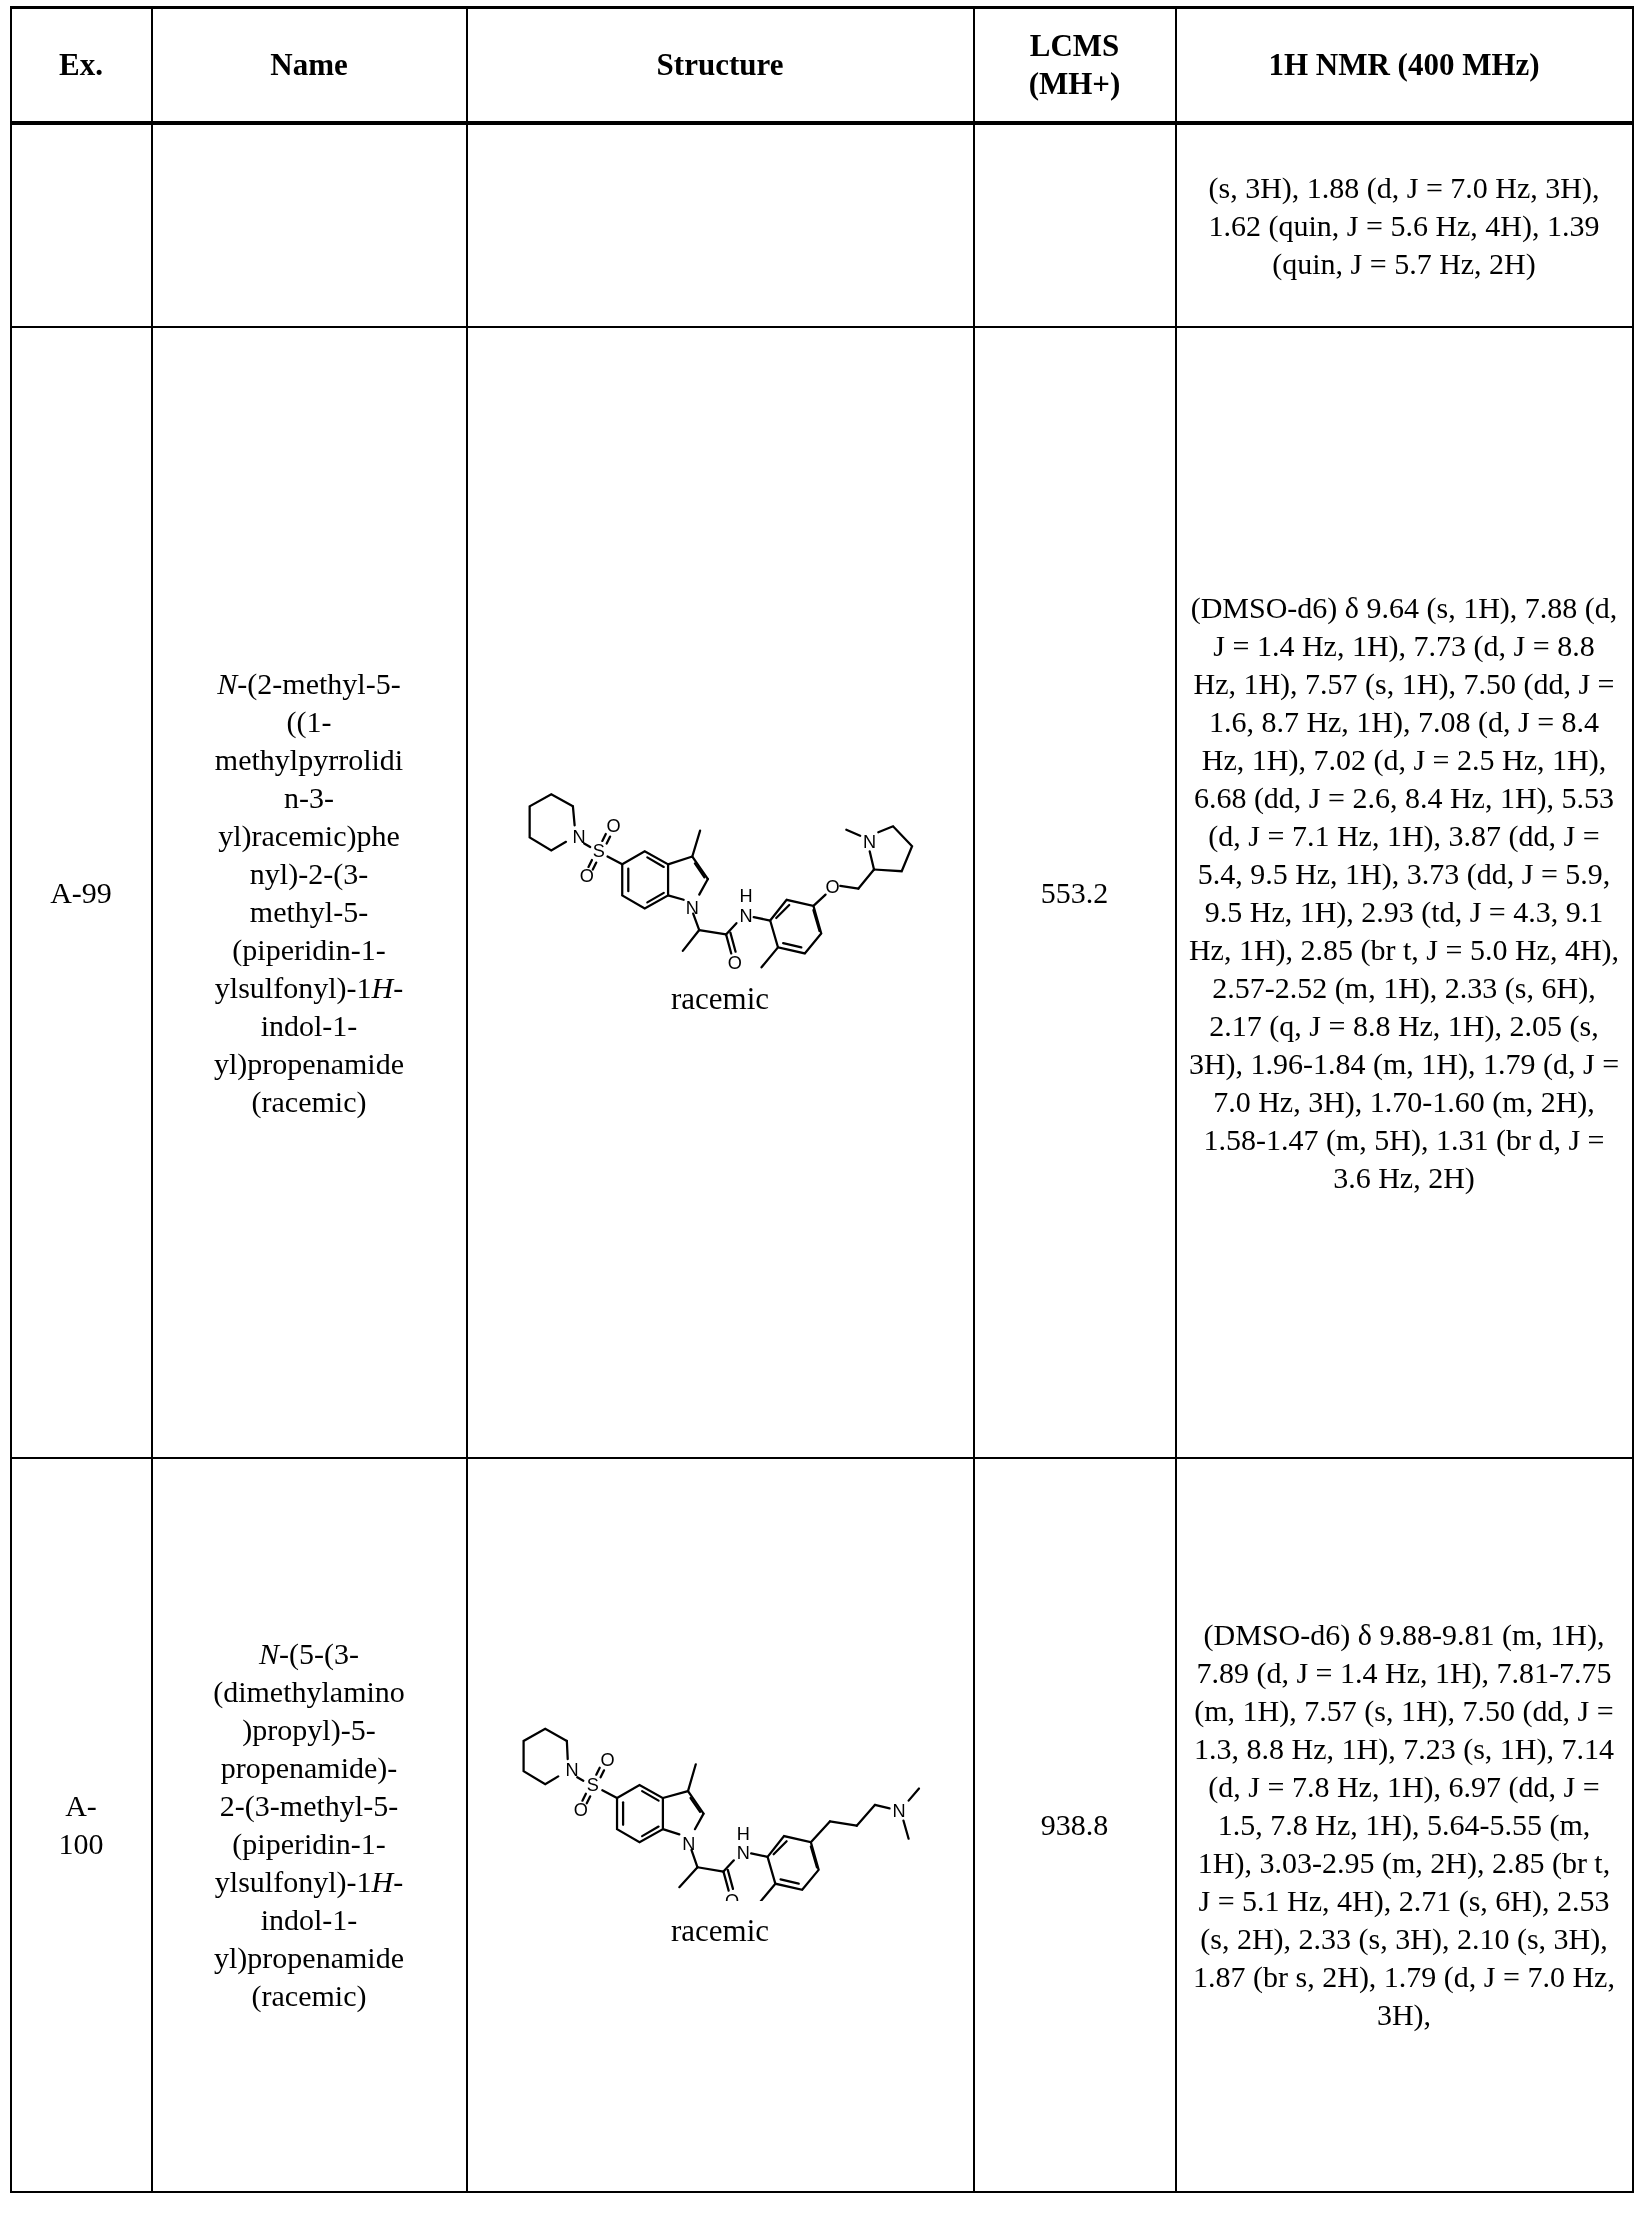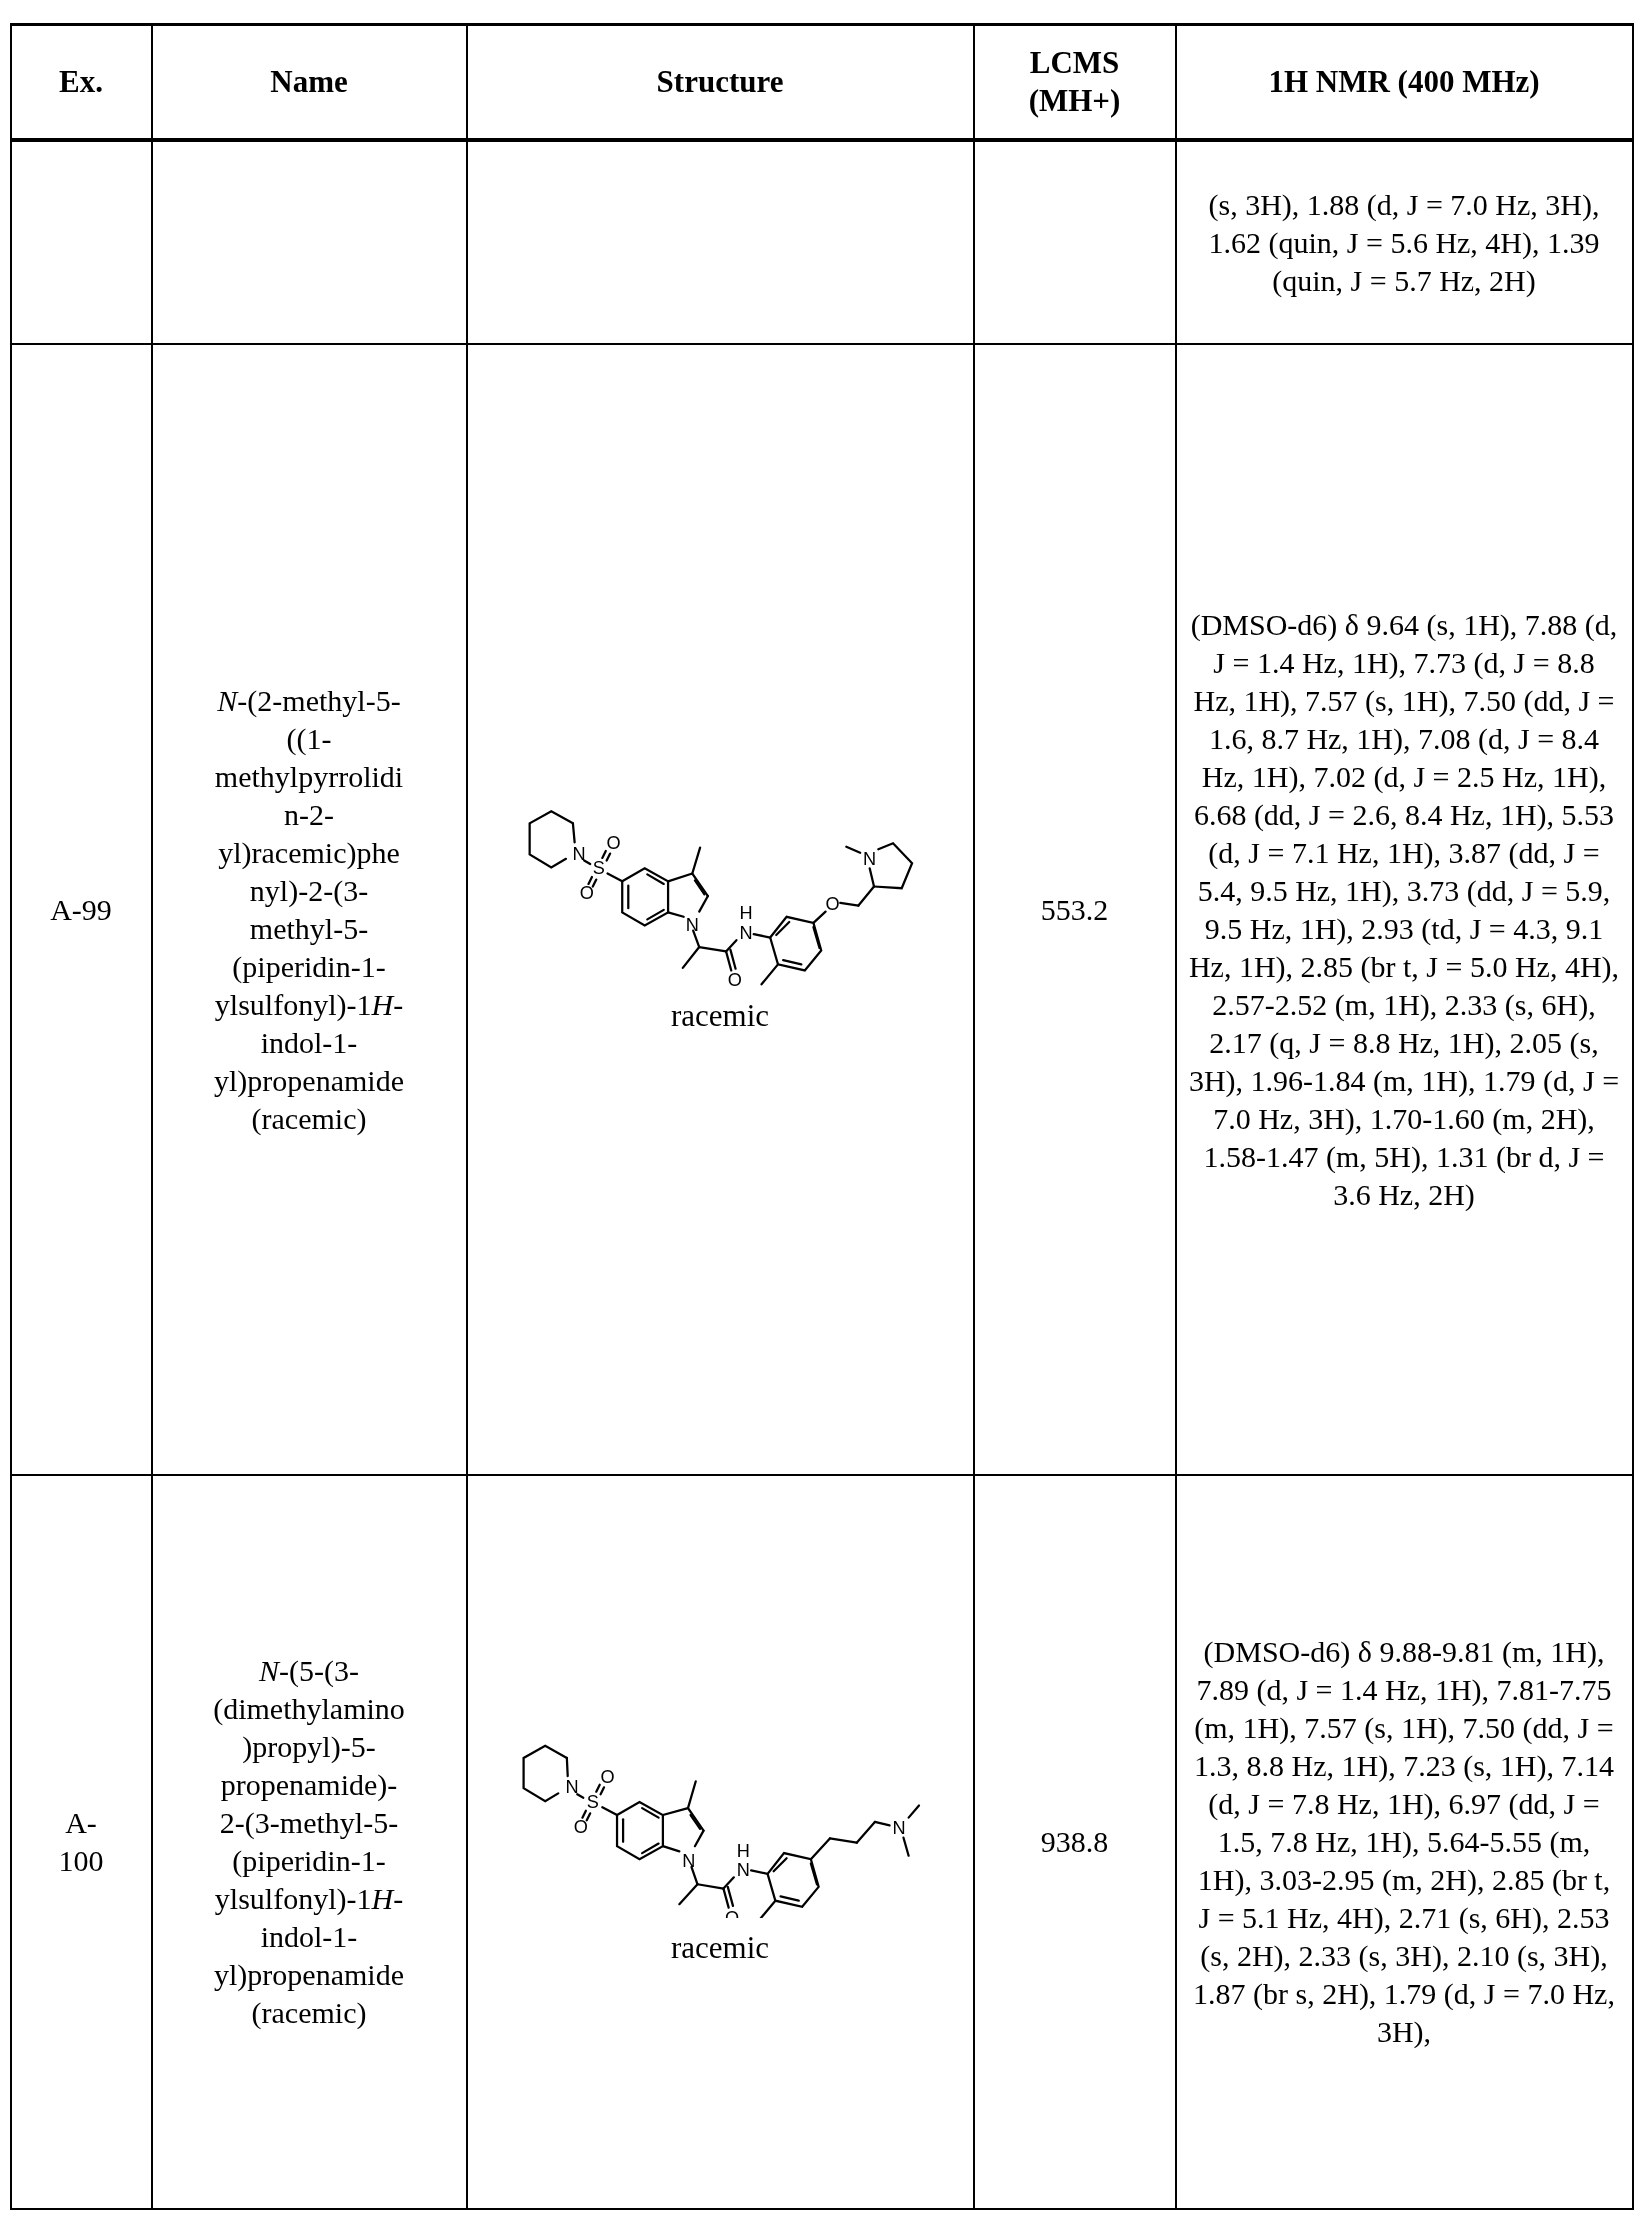--- a/index.html
+++ b/index.html
@@ -1,18 +1,18 @@
 <!DOCTYPE html>
 <html style="font-size:14px"><head>
 <meta charset="utf-8">
 <style>
   html, body { margin: 0; padding: 0; background: #ffffff; }
   body { width: 1644px; height: 2218px; position: relative; overflow: hidden;
          font-family: "Liberation Serif", "DejaVu Serif", serif; color: #000; }
-  .tbl { position: absolute; left: 9.5px; top: 23px; width: 1622px; border-collapse: collapse; table-layout: fixed; }
+  .tbl { position: absolute; left: 9.5px; top: 6px; width: 1622px; border-collapse: collapse; table-layout: fixed; }
   .tbl td, .tbl th { border: 2.6px solid #000; padding: 0; text-align: center; vertical-align: middle; }
   .tbl th { font-weight: bold; font-size: 31px; line-height: 38px; }
   .tbl td { font-size: 30px; line-height: 38px; }
   .tbl tr.head th { border-top-width: 3.5px; border-bottom-width: 4.3px; height: 112px; }
   .tbl tr.cont td { height: 201px; }
   .tbl tr.r99 td { height: 1129px; }
   .tbl tr.r100 td { height: 732px; border-bottom-width: 2.6px; }
   .col-ex { width: 141px; }
   .col-name { width: 315px; }
   .col-struct { width: 507px; }
@@ -57,21 +57,21 @@
         </td>
   </tr>
 
   <tr class="r99">
     <td>A-99</td>
     <td>
       <span class="name-txt">
         <span class="it">N</span><span>-(2-methyl-5-</span><br>
         <span>((1-</span><br>
         <span>methylpyrrolidi</span><br>
-        <span>n-2-</span><br>
+        <span>n-3-</span><br>
         <span>yl)racemic)phe</span><br>
         <span>nyl)-2-(3-</span><br>
         <span>methyl-5-</span><br>
         <span>(piperidin-1-</span><br>
         <span>ylsulfonyl)-1</span><span class="it">H</span><span>-</span><br>
         <span>indol-1-</span><br>
         <span>yl)propenamide</span><br>
         <span>(racemic)</span>
       </span>
     </td>

